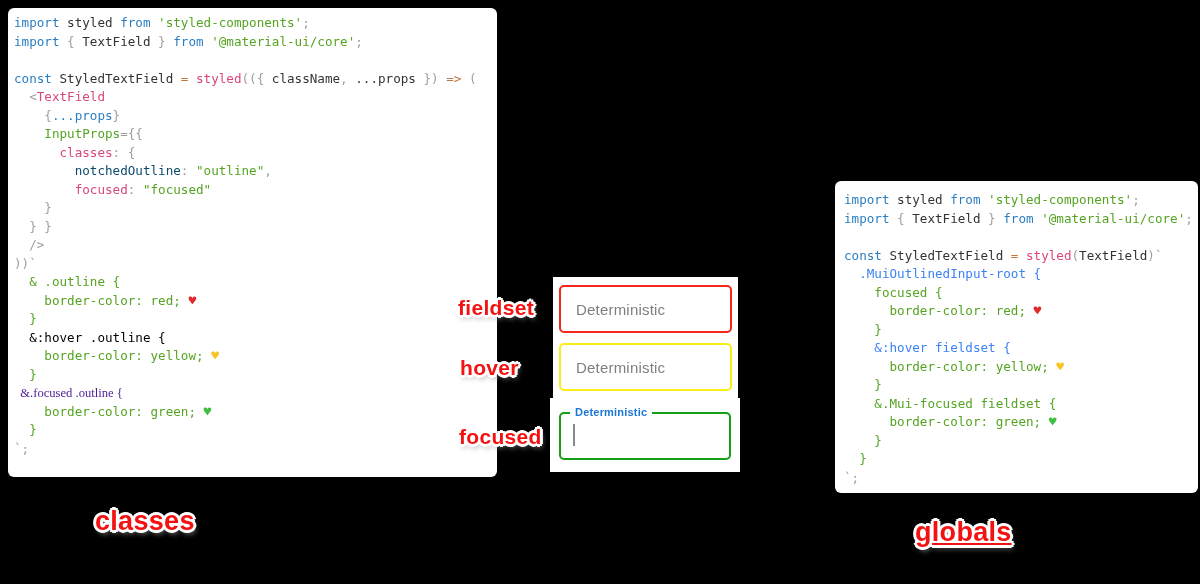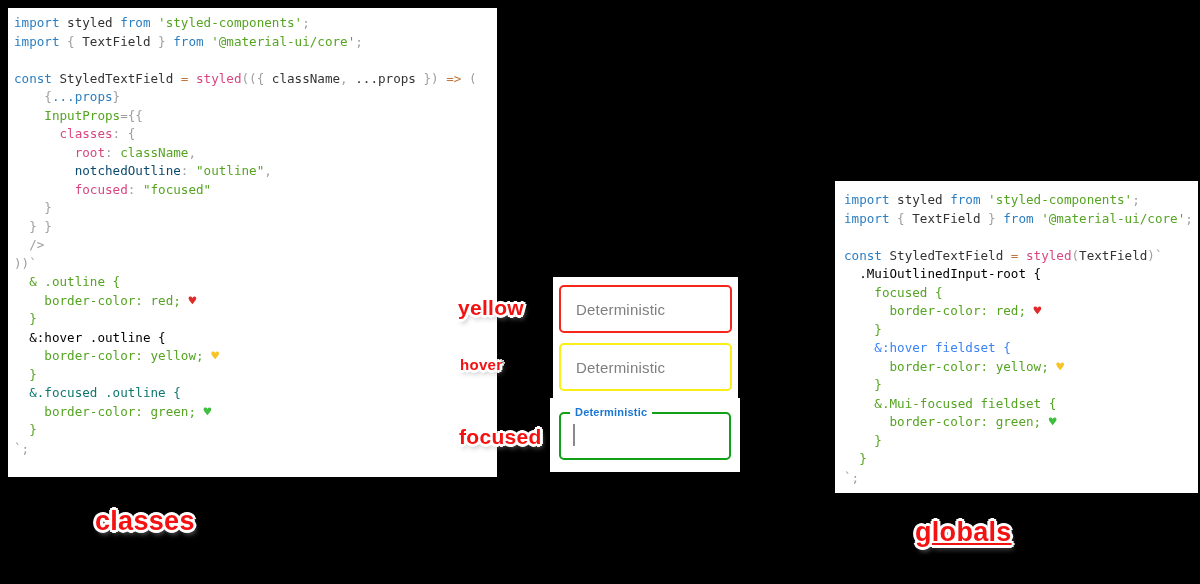--- a/index.html
+++ b/index.html
@@ -1,20 +1,20 @@
 <!DOCTYPE html>
 <html><head>
 <meta charset="utf-8">
 <style>
   html,body{margin:0;padding:0;background:#000;}
   .canvas{position:relative;width:1200px;height:584px;background:#000;overflow:hidden;
           font-family:"Liberation Sans",sans-serif;}
 
   
-  .code-block{position:absolute;background:#fff;box-sizing:border-box;}
+  .code-block{position:absolute;background:#fff;box-sizing:border-box;border-radius:6px;}
   #code-left{left:8px;top:8px;width:489px;height:469px;padding:6px 0 0 6px;}
   #code-right{left:835px;top:181px;width:363px;height:312px;padding:10px 0 0 9px;}
   .code-line{white-space:pre;font-family:"DejaVu Sans Mono",monospace;
              font-size:12.6px;line-height:18.5px;}
   .heart{font-size:13px;line-height:18.5px;}
 
   
   .demo-panel{position:absolute;background:#fff;}
   #demo-upper{left:553px;top:277px;width:185px;height:121px;}
   #demo-lower{left:550px;top:398px;width:190px;height:74px;}
@@ -30,80 +30,80 @@
                font-size:11px;font-weight:bold;color:#1976d2;letter-spacing:.2px;}
   .caret{position:absolute;left:12px;top:10px;width:2px;height:22px;background:#8a8a8a;}
 
   
   .red-label{position:absolute;color:#f31111;font-weight:bold;letter-spacing:.3px;
     text-shadow:
       -2px -2px 0 #fff, -2px 2px 0 #fff, 2px -2px 0 #fff, 2px 2px 0 #fff,
       -3px 0 0 #fff, 3px 0 0 #fff, 0 -3px 0 #fff, 0 3px 0 #fff,
       2px 4px 5px rgba(150,150,150,.85);}
   #lbl-default{left:458px;top:296px;font-size:21px;}
-  #lbl-hover{left:460px;top:356px;font-size:15px;}
+  #lbl-hover{left:460px;top:356px;font-size:21px;}
   #lbl-focused{left:459px;top:425px;font-size:21px;}
   #cap-classes{left:95px;top:506px;font-size:27px;}
   #cap-globals{left:915px;top:517px;font-size:27px;}
 </style>
 </head>
 <body style="background: rgb(0, 0, 0);">
 
 <div class="canvas" style="background: rgb(0, 0, 0);">
 
   <div class="code-block" id="code-left">
       <div class="code-line"><span style="color: rgb(43, 126, 193);">import</span><span style="color: rgb(51, 51, 51);"> styled </span><span style="color: rgb(43, 126, 193);">from</span><span style="color: rgb(85, 164, 34);"> 'styled-components'</span><span style="color: rgb(158, 158, 158);">;</span></div>
       <div class="code-line"><span style="color: rgb(43, 126, 193);">import</span><span style="color: rgb(158, 158, 158);"> { </span><span style="color: rgb(51, 51, 51);">TextField</span><span style="color: rgb(158, 158, 158);"> } </span><span style="color: rgb(43, 126, 193);">from</span><span style="color: rgb(85, 164, 34);"> '@material-ui/core'</span><span style="color: rgb(158, 158, 158);">;</span></div>
       <div class="code-line">&nbsp;</div>
       <div class="code-line"><span style="color: rgb(43, 126, 193);">const</span><span style="color: rgb(51, 51, 51);"> StyledTextField </span><span style="color: rgb(192, 118, 60);">=</span><span style="color: rgb(217, 70, 127);"> styled</span><span style="color: rgb(158, 158, 158);">(({ </span><span style="color: rgb(51, 51, 51);">className</span><span style="color: rgb(158, 158, 158);">, </span><span style="color: rgb(51, 51, 51);">...props</span><span style="color: rgb(158, 158, 158);"> }) </span><span style="color: rgb(192, 118, 60);">=&gt;</span><span style="color: rgb(158, 158, 158);"> (</span></div>
+      <div class="code-line"><span style="color: rgb(158, 158, 158);">  &lt;</span><span style="color: rgb(217, 70, 127);">TextField</span></div>
       <div class="code-line"><span style="color: rgb(158, 158, 158);">    {</span><span style="color: rgb(43, 126, 193);">...props</span><span style="color: rgb(158, 158, 158);">}</span></div>
       <div class="code-line"><span style="color: rgb(85, 164, 34);">    InputProps</span><span style="color: rgb(158, 158, 158);">={{</span></div>
       <div class="code-line"><span style="color: rgb(217, 70, 127);">      classes</span><span style="color: rgb(158, 158, 158);">: {</span></div>
-      <div class="code-line"><span style="color: rgb(217, 70, 127);">        root</span><span style="color: rgb(158, 158, 158);">: </span><span style="color: rgb(85, 164, 34);">className</span><span style="color: rgb(158, 158, 158);">,</span></div>
       <div class="code-line"><span style="color: #0c4a6e;">        notchedOutline</span><span style="color: rgb(158, 158, 158);">: </span><span style="color: rgb(85, 164, 34);">"outline"</span><span style="color: rgb(158, 158, 158);">,</span></div>
       <div class="code-line"><span style="color: rgb(217, 70, 127);">        focused</span><span style="color: rgb(158, 158, 158);">: </span><span style="color: rgb(85, 164, 34);">"focused"</span></div>
       <div class="code-line"><span style="color: rgb(158, 158, 158);">    }</span></div>
       <div class="code-line"><span style="color: rgb(158, 158, 158);">  } }</span></div>
       <div class="code-line"><span style="color: rgb(158, 158, 158);">  /&gt;</span></div>
       <div class="code-line"><span style="color: rgb(158, 158, 158);">))`</span></div>
       <div class="code-line"><span style="color: rgb(85, 164, 34);">  &amp; .outline {</span></div>
       <div class="code-line"><span style="color: rgb(85, 164, 34);">    border-color: red; </span><span class="heart" style="color: rgb(224, 43, 43);">♥</span></div>
       <div class="code-line"><span style="color: rgb(85, 164, 34);">  }</span></div>
       <div class="code-line"><span style="color: #000000;">  &amp;:hover .outline {</span></div>
       <div class="code-line"><span style="color: rgb(85, 164, 34);">    border-color: yellow; </span><span class="heart" style="color: rgb(247, 195, 37);">♥</span></div>
       <div class="code-line"><span style="color: rgb(85, 164, 34);">  }</span></div>
-      <div class="code-line"><span style="color: #0f766e;">  &amp;.focused .outline {</span></div>
+      <div class="code-line"><span style="color: #4c1d95; font-family: Liberation Serif, serif;">  &amp;.focused .outline {</span></div>
       <div class="code-line"><span style="color: rgb(85, 164, 34);">    border-color: green; </span><span class="heart" style="color: rgb(63, 191, 63);">♥</span></div>
       <div class="code-line"><span style="color: rgb(85, 164, 34);">  }</span></div>
       <div class="code-line"><span style="color: rgb(158, 158, 158);">`;</span></div>
     </div>
 
   <div class="code-block" id="code-right">
       <div class="code-line"><span style="color: rgb(43, 126, 193);">import</span><span style="color: rgb(51, 51, 51);"> styled </span><span style="color: rgb(43, 126, 193);">from</span><span style="color: rgb(85, 164, 34);"> 'styled-components'</span><span style="color: rgb(158, 158, 158);">;</span></div>
       <div class="code-line"><span style="color: rgb(43, 126, 193);">import</span><span style="color: rgb(158, 158, 158);"> { </span><span style="color: rgb(51, 51, 51);">TextField</span><span style="color: rgb(158, 158, 158);"> } </span><span style="color: rgb(43, 126, 193);">from</span><span style="color: rgb(85, 164, 34);"> '@material-ui/core'</span><span style="color: rgb(158, 158, 158);">;</span></div>
       <div class="code-line">&nbsp;</div>
       <div class="code-line"><span style="color: rgb(43, 126, 193);">const</span><span style="color: rgb(51, 51, 51);"> StyledTextField </span><span style="color: rgb(192, 118, 60);">=</span><span style="color: rgb(217, 70, 127);"> styled</span><span style="color: rgb(158, 158, 158);">(</span><span style="color: rgb(51, 51, 51);">TextField</span><span style="color: rgb(158, 158, 158);">)`</span></div>
-      <div class="code-line"><span style="color: #000000; text-align: right;">  .MuiOutlinedInput-root {</span></div>
+      <div class="code-line"><span style="color: #3b82f6; text-align: right;">  .MuiOutlinedInput-root {</span></div>
       <div class="code-line"><span style="color: rgb(85, 164, 34);">    focused {</span></div>
       <div class="code-line"><span style="color: rgb(85, 164, 34);">      border-color: red; </span><span class="heart" style="color: rgb(224, 43, 43);">♥</span></div>
       <div class="code-line"><span style="color: rgb(85, 164, 34);">    }</span></div>
       <div class="code-line"><span style="color: #3b82f6;">    &amp;:hover fieldset {</span></div>
       <div class="code-line"><span style="color: rgb(85, 164, 34);">      border-color: yellow; </span><span class="heart" style="color: rgb(247, 195, 37);">♥</span></div>
       <div class="code-line"><span style="color: rgb(85, 164, 34);">    }</span></div>
       <div class="code-line"><span style="color: rgb(85, 164, 34);">    &amp;.Mui-focused fieldset {</span></div>
       <div class="code-line"><span style="color: rgb(85, 164, 34);">      border-color: green; </span><span class="heart" style="color: rgb(63, 191, 63);">♥</span></div>
       <div class="code-line"><span style="color: rgb(85, 164, 34);">    }</span></div>
       <div class="code-line"><span style="color: rgb(85, 164, 34);">  }</span></div>
       <div class="code-line"><span style="color: rgb(158, 158, 158);">`;</span></div>
     </div>
 
   <div class="demo-panel" id="demo-upper"></div>
   <div class="demo-panel" id="demo-lower"></div>
 
-  <span class="red-label" id="lbl-default" style="color: rgb(243, 17, 17);">yellow</span>
+  <span class="red-label" id="lbl-default" style="color: rgb(243, 17, 17);">fieldset</span>
   <span class="red-label" id="lbl-hover" style="color: rgb(243, 17, 17);">hover</span>
   <span class="red-label" id="lbl-focused" style="color: rgb(243, 17, 17);">focused</span>
 
   <div class="textfield" id="tf-default" style="border-color: rgb(245, 39, 27);">
     <span class="placeholder" style="color: rgb(126, 126, 126);">Deterministic</span>
   </div>
 
   <div class="textfield" id="tf-hover" style="border-color: rgb(249, 239, 22);">
     <span class="placeholder" style="color: rgb(126, 126, 126);">Deterministic</span>
   </div>

